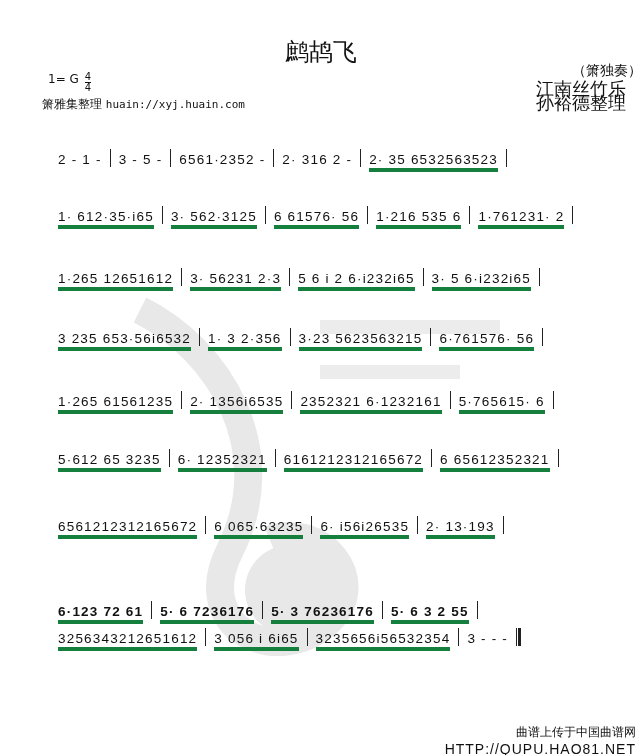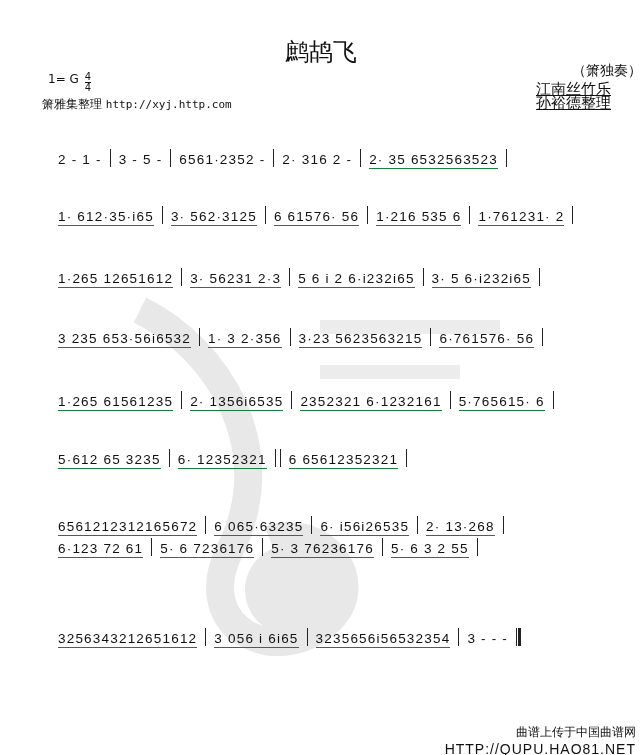--- a/index.html
+++ b/index.html
@@ -5,25 +5,25 @@
   html,body{margin:0;padding:0;background:#fff;}
   body{width:642px;height:755px;position:relative;overflow:hidden;font-family:"DejaVu Sans",sans-serif;color:#111;}
   .watermark{position:absolute;left:80px;top:290px;width:440px;height:400px;pointer-events:none;}
   .title{position:absolute;left:0;width:642px;top:36px;text-align:center;font-size:24px;}
   .subtitle{position:absolute;left:0;width:642px;top:62px;text-align:right;font-size:14px;}
   .key{position:absolute;left:48px;top:72px;font-size:12px;display:flex;gap:6px;}
   .frac{display:inline-flex;flex-direction:column;align-items:center;font-size:10px;line-height:10px;}
   .frac span:first-child{border-bottom:1px solid #111;}
   .credit-left{position:absolute;left:42px;top:96px;font-size:12px;}
   .credit-left .url{font-family:"DejaVu Sans Mono",monospace;font-size:11px;}
-  .credit-right{position:absolute;left:536px;top:82px;font-size:15px;line-height:14px;text-decoration:underline;}
+  .credit-right{position:absolute;left:536px;top:82px;font-size:18px;line-height:14px;}
   .line{position:absolute;left:52px;width:548px;height:30px;}
   .line .notes{position:absolute;left:0;bottom:6px;white-space:pre;font-family:"Liberation Sans",sans-serif;font-size:13.5px;letter-spacing:1.2px;display:flex;align-items:flex-end;gap:0;text-align:center;}
   .measure{display:inline-block;position:relative;padding:0 6px;}
-  .measure .txt{border-bottom:1px solid #15803d;padding-bottom:1px;}
+  .measure .txt{border-bottom:4px solid #15803d;padding-bottom:1px;}
   .measure.plain .txt{border-bottom:none;}
   .bar{display:inline-block;width:1px;height:18px;background:#222;margin:0 2px;}
   .bar.final{width:4px;border-left:1px solid #222;background:none;box-shadow:inset -3px 0 0 #222;}
   .footer{position:absolute;right:6px;top:724px;text-align:right;}
   .footer .cn{font-size:12px;}
   .footer .en{font-family:Liberation Sans, sans-serif;font-size:14px;letter-spacing:1px;}
 </style>
 </head>
 <body>
 
@@ -40,21 +40,21 @@
 <div class="key">
   <span>1= G</span>
   <span class="frac">
     <span>4</span>
     <span>4</span>
   </span>
 </div>
 
 <div class="credit-left">
   <span>箫雅集整理</span>
-  <span class="url">http://xyj.http.com</span>
+  <span class="url">huain://xyj.huain.com</span>
 </div>
 
 <div class="credit-right">
   <div>江南丝竹乐</div>
   <div>孙裕德整理</div>
 </div>
 
 <div id="score">
     <div class="line" style="top: 143px;">
       <div class="notes"><span class="measure plain"><span class="txt">2 - 1 -</span></span><span class="bar"></span><span class="measure plain"><span class="txt">3 - 5 -</span></span><span class="bar"></span><span class="measure plain"><span class="txt">6561·2352 -</span></span><span class="bar"></span><span class="measure plain"><span class="txt">2· 316 2 -</span></span><span class="bar"></span><span class="measure"><span class="txt">2· 35 6532563523</span></span><span class="bar"></span></div>
@@ -65,26 +65,26 @@
     <div class="line" style="top: 262px;">
       <div class="notes"><span class="measure"><span class="txt">1·265 12651612</span></span><span class="bar"></span><span class="measure"><span class="txt">3· 56231 2·3</span></span><span class="bar"></span><span class="measure"><span class="txt">5 6 i 2 6·i232i65</span></span><span class="bar"></span><span class="measure"><span class="txt">3· 5 6·i232i65</span></span><span class="bar"></span></div>
     </div>
     <div class="line" style="top: 322px;">
       <div class="notes"><span class="measure"><span class="txt">3 235 653·56i6532</span></span><span class="bar"></span><span class="measure"><span class="txt">1· 3 2·356</span></span><span class="bar"></span><span class="measure"><span class="txt">3·23 5623563215</span></span><span class="bar"></span><span class="measure"><span class="txt">6·761576· 56</span></span><span class="bar"></span></div>
     </div>
     <div class="line" style="top: 385px;">
       <div class="notes"><span class="measure"><span class="txt">1·265 61561235</span></span><span class="bar"></span><span class="measure"><span class="txt">2· 1356i6535</span></span><span class="bar"></span><span class="measure"><span class="txt">2352321 6·1232161</span></span><span class="bar"></span><span class="measure"><span class="txt">5·765615· 6</span></span><span class="bar"></span></div>
     </div>
     <div class="line" style="top: 443px;">
-      <div class="notes"><span class="measure"><span class="txt">5·612 65 3235</span></span><span class="bar"></span><span class="measure"><span class="txt">6· 12352321</span></span><span class="bar"></span><span class="bar"></span><span class="measure"><span class="txt">6 65612352321</span></span><span class="bar"></span></div>
+      <div class="notes"><span class="measure"><span class="txt">5·612 65 3235</span></span><span class="bar"></span><span class="measure"><span class="txt">6· 12352321</span></span><span class="bar"></span><span class="measure"><span class="txt">6161212312165672</span></span><span class="bar"></span><span class="measure"><span class="txt">6 65612352321</span></span><span class="bar"></span></div>
     </div>
     <div class="line" style="top: 510px;">
-      <div class="notes"><span class="measure"><span class="txt">6561212312165672</span></span><span class="bar"></span><span class="measure"><span class="txt">6 065·63235</span></span><span class="bar"></span><span class="measure"><span class="txt">6· i56i26535</span></span><span class="bar"></span><span class="measure"><span class="txt">2· 13·268</span></span><span class="bar"></span></div>
+      <div class="notes"><span class="measure"><span class="txt">6561212312165672</span></span><span class="bar"></span><span class="measure"><span class="txt">6 065·63235</span></span><span class="bar"></span><span class="measure"><span class="txt">6· i56i26535</span></span><span class="bar"></span><span class="measure"><span class="txt">2· 13·193</span></span><span class="bar"></span></div>
     </div>
-    <div class="line" style="top: 532px;">
+    <div class="line" style="top: 595px; font-weight: bold;">
       <div class="notes"><span class="measure"><span class="txt">6·123 72 61</span></span><span class="bar"></span><span class="measure"><span class="txt">5· 6 7236176</span></span><span class="bar"></span><span class="measure"><span class="txt">5· 3 76236176</span></span><span class="bar"></span><span class="measure"><span class="txt">5· 6 3 2 55</span></span><span class="bar"></span></div>
     </div>
     <div class="line" style="top: 622px;">
       <div class="notes"><span class="measure"><span class="txt">3256343212651612</span></span><span class="bar"></span><span class="measure"><span class="txt">3 056 i 6i65</span></span><span class="bar"></span><span class="measure"><span class="txt">3235656i56532354</span></span><span class="bar"></span><span class="measure plain"><span class="txt">3 - - -</span></span><span class="bar final"></span></div>
     </div>
   </div>
 
 <div class="footer">
   <div class="cn">曲谱上传于中国曲谱网</div>
   <div class="en">HTTP://QUPU.HAO81.NET</div>

